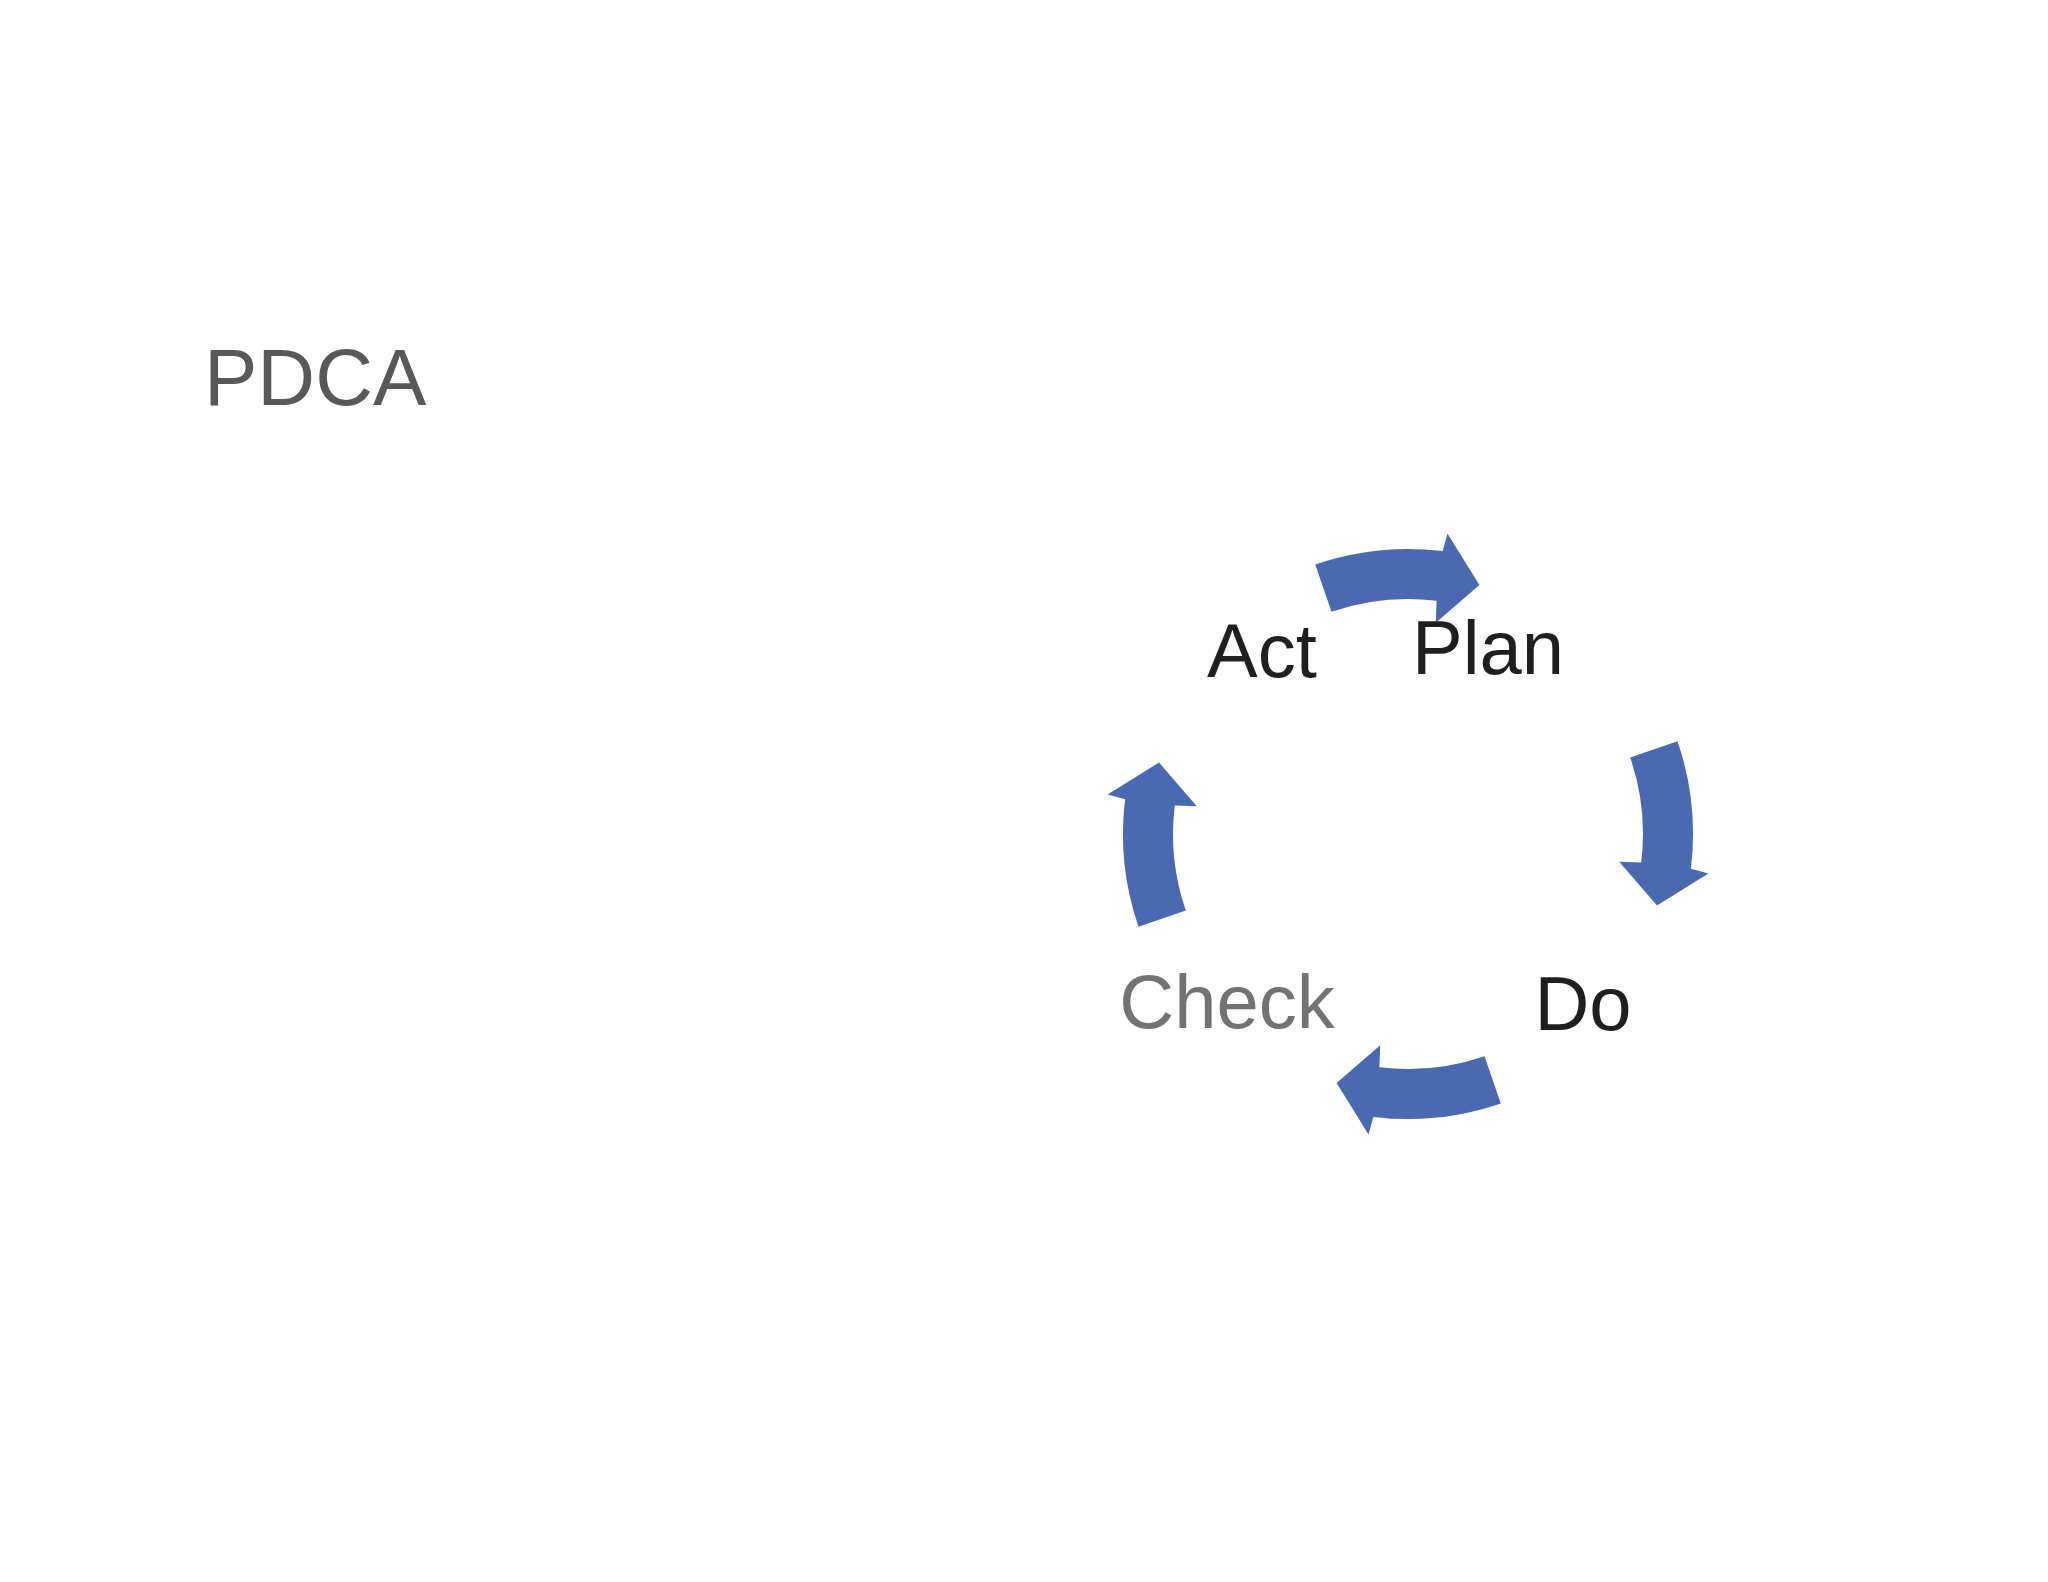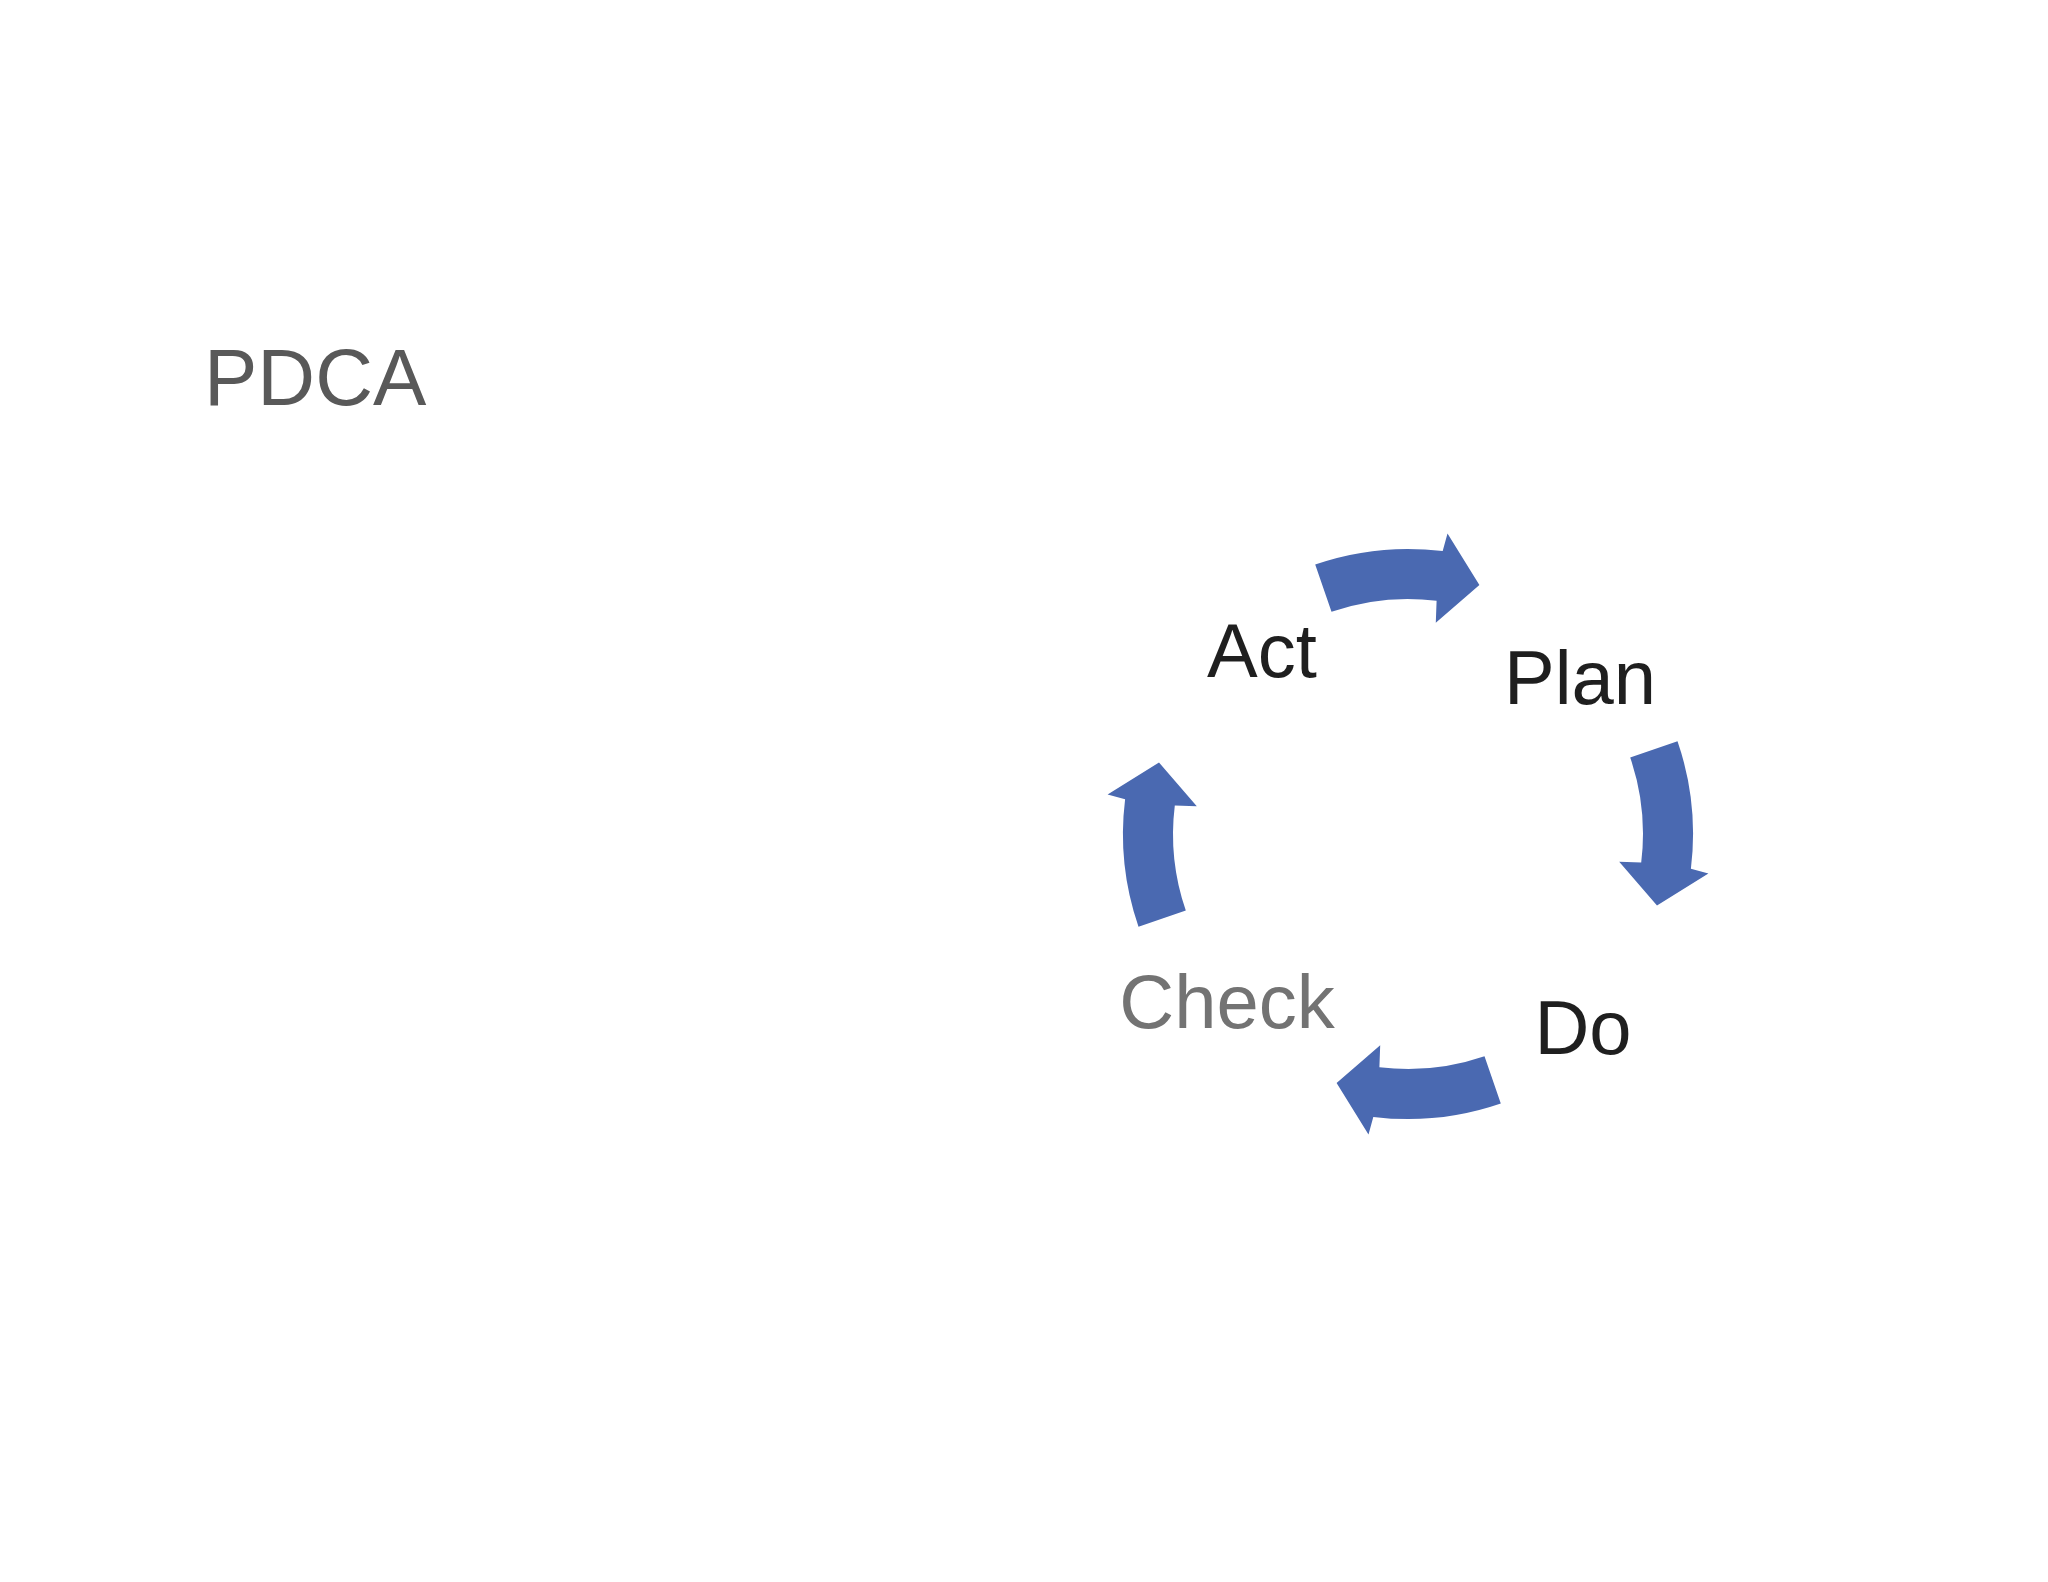--- a/index.html
+++ b/index.html
@@ -28,23 +28,23 @@
   }
   .step {
     position: absolute;
     transform: translate(-50%, -50%);
     font-size: 76px;
     line-height: 1;
     font-weight: 400;
     white-space: nowrap;
   }
   .step--top-left     { left: 1226px; top: 651px;  }
-  .step--top-right    { left: 1580px; top: 648px; margin-top: 30px;  }
+  .step--top-right    { left: 1488px; top: 648px;  }
   .step--bottom-left  { left: 1227px; top: 1002px; }
-  .step--bottom-right { left: 1583px; top: 1004px; margin-top: 24px; }
+  .step--bottom-right { left: 1583px; top: 1004px; }
 </style>
 </head>
 <body>
 
 <div class="slide" style="background-color: rgb(255, 255, 255);">
 
   <div class="slide-title" style="color: rgb(89, 89, 89);">PDCA</div>
 
   <div>
 

